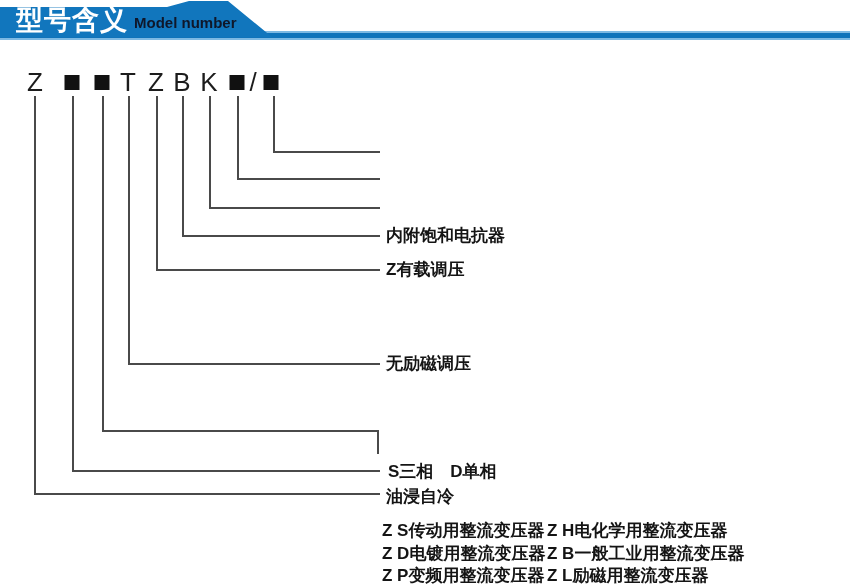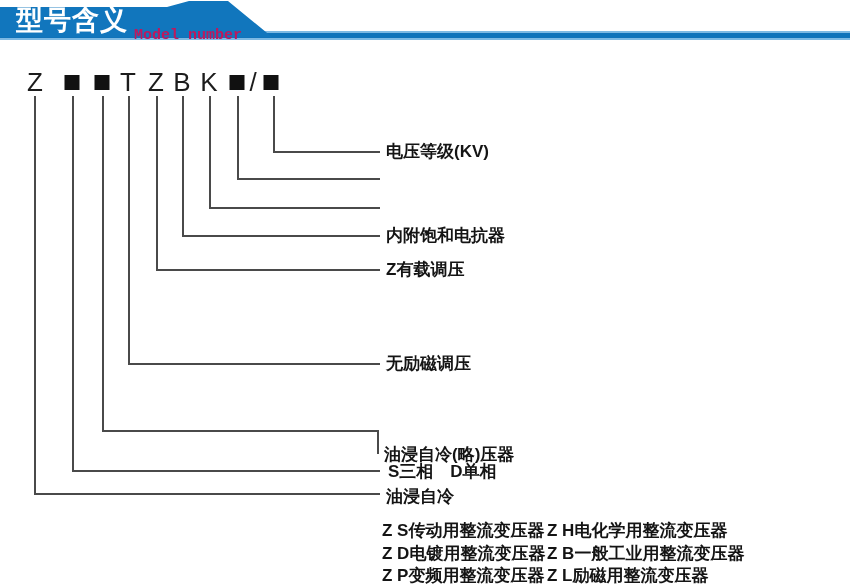--- a/index.html
+++ b/index.html
@@ -14,22 +14,22 @@
   .stripe-light-bottom{position:absolute;left:0;top:37.5px;width:850px;height:2px;background:#7db9e3;}
   .banner{
     position:absolute;left:0;top:0;width:272px;height:37px;background:#1176bd;
     clip-path:polygon(0 7px,167px 7px,189px 1px,228px 1px,272px 37px,0 37px);
   }
   .banner-title-cn{
     position:absolute;left:16px;top:6px;height:28px;line-height:28px;
     font-size:27px;font-weight:bold;color:#ffffff;letter-spacing:1px;
   }
   .banner-title-en{
-    position:absolute;left:134px;top:27px;height:18px;line-height:18px;
-    font-size:15px;font-weight:bold;color:#be185d;font-family:Liberation Mono, monospace;
+    position:absolute;left:134px;top:14px;height:18px;line-height:18px;
+    font-size:15px;font-weight:bold;color:#0f172a;
   }
   
   .code-letter{
     position:absolute;top:67px;height:30px;line-height:30px;
     font-size:26px;font-weight:400;color:#1c1c1c;transform:translateX(-50%);
   }
   .code-square{
     position:absolute;top:75px;width:15px;height:15px;background:#111;
     transform:translateX(-50%);
   }
@@ -83,25 +83,23 @@
   <div class="hline" style="left:237px;top:178px;width:143px"></div>
   <div class="hline" style="left:209px;top:207px;width:171px"></div>
   <div class="hline" style="left:182px;top:235px;width:198px"></div>
   <div class="hline" style="left:156px;top:269px;width:224px"></div>
   <div class="hline" style="left:128px;top:363px;width:252px"></div>
   <div class="hline" style="left:102px;top:430px;width:276px"></div>
   <div class="vline" style="left:377px;top:430px;height:24px"></div>
   <div class="hline" style="left:72px;top:470px;width:308px"></div>
   <div class="hline" style="left:34px;top:493px;width:346px"></div>
 
-  <div class="lbl" style="left:386px;top:141px">电压等级(KV)</div>
   <div class="lbl" style="left:386px;top:225px">内附饱和电抗器</div>
   <div class="lbl" style="left:386px;top:259px">Z有载调压</div>
   <div class="lbl" style="left:386px;top:353px">无励磁调压</div>
-  <div class="lbl" style="left:384px;top:444px">油浸自冷(略)压器</div>
   <div class="lbl" style="left:388px;top:461px">S三相　D单相</div>
   <div class="lbl" style="left:386px;top:486px">油浸自冷</div>
 
   <div>
     <div class="lbl" style="left:382px;top:520px">Z S传动用整流变压器</div>
     <div class="lbl" style="left:547px;top:520px">Z H电化学用整流变压器</div>
     <div class="lbl" style="left:382px;top:543px">Z D电镀用整流变压器</div>
     <div class="lbl" style="left:547px;top:543px">Z B一般工业用整流变压器</div>
     <div class="lbl" style="left:382px;top:565px">Z P变频用整流变压器</div>
     <div class="lbl" style="left:547px;top:565px">Z L励磁用整流变压器</div>

